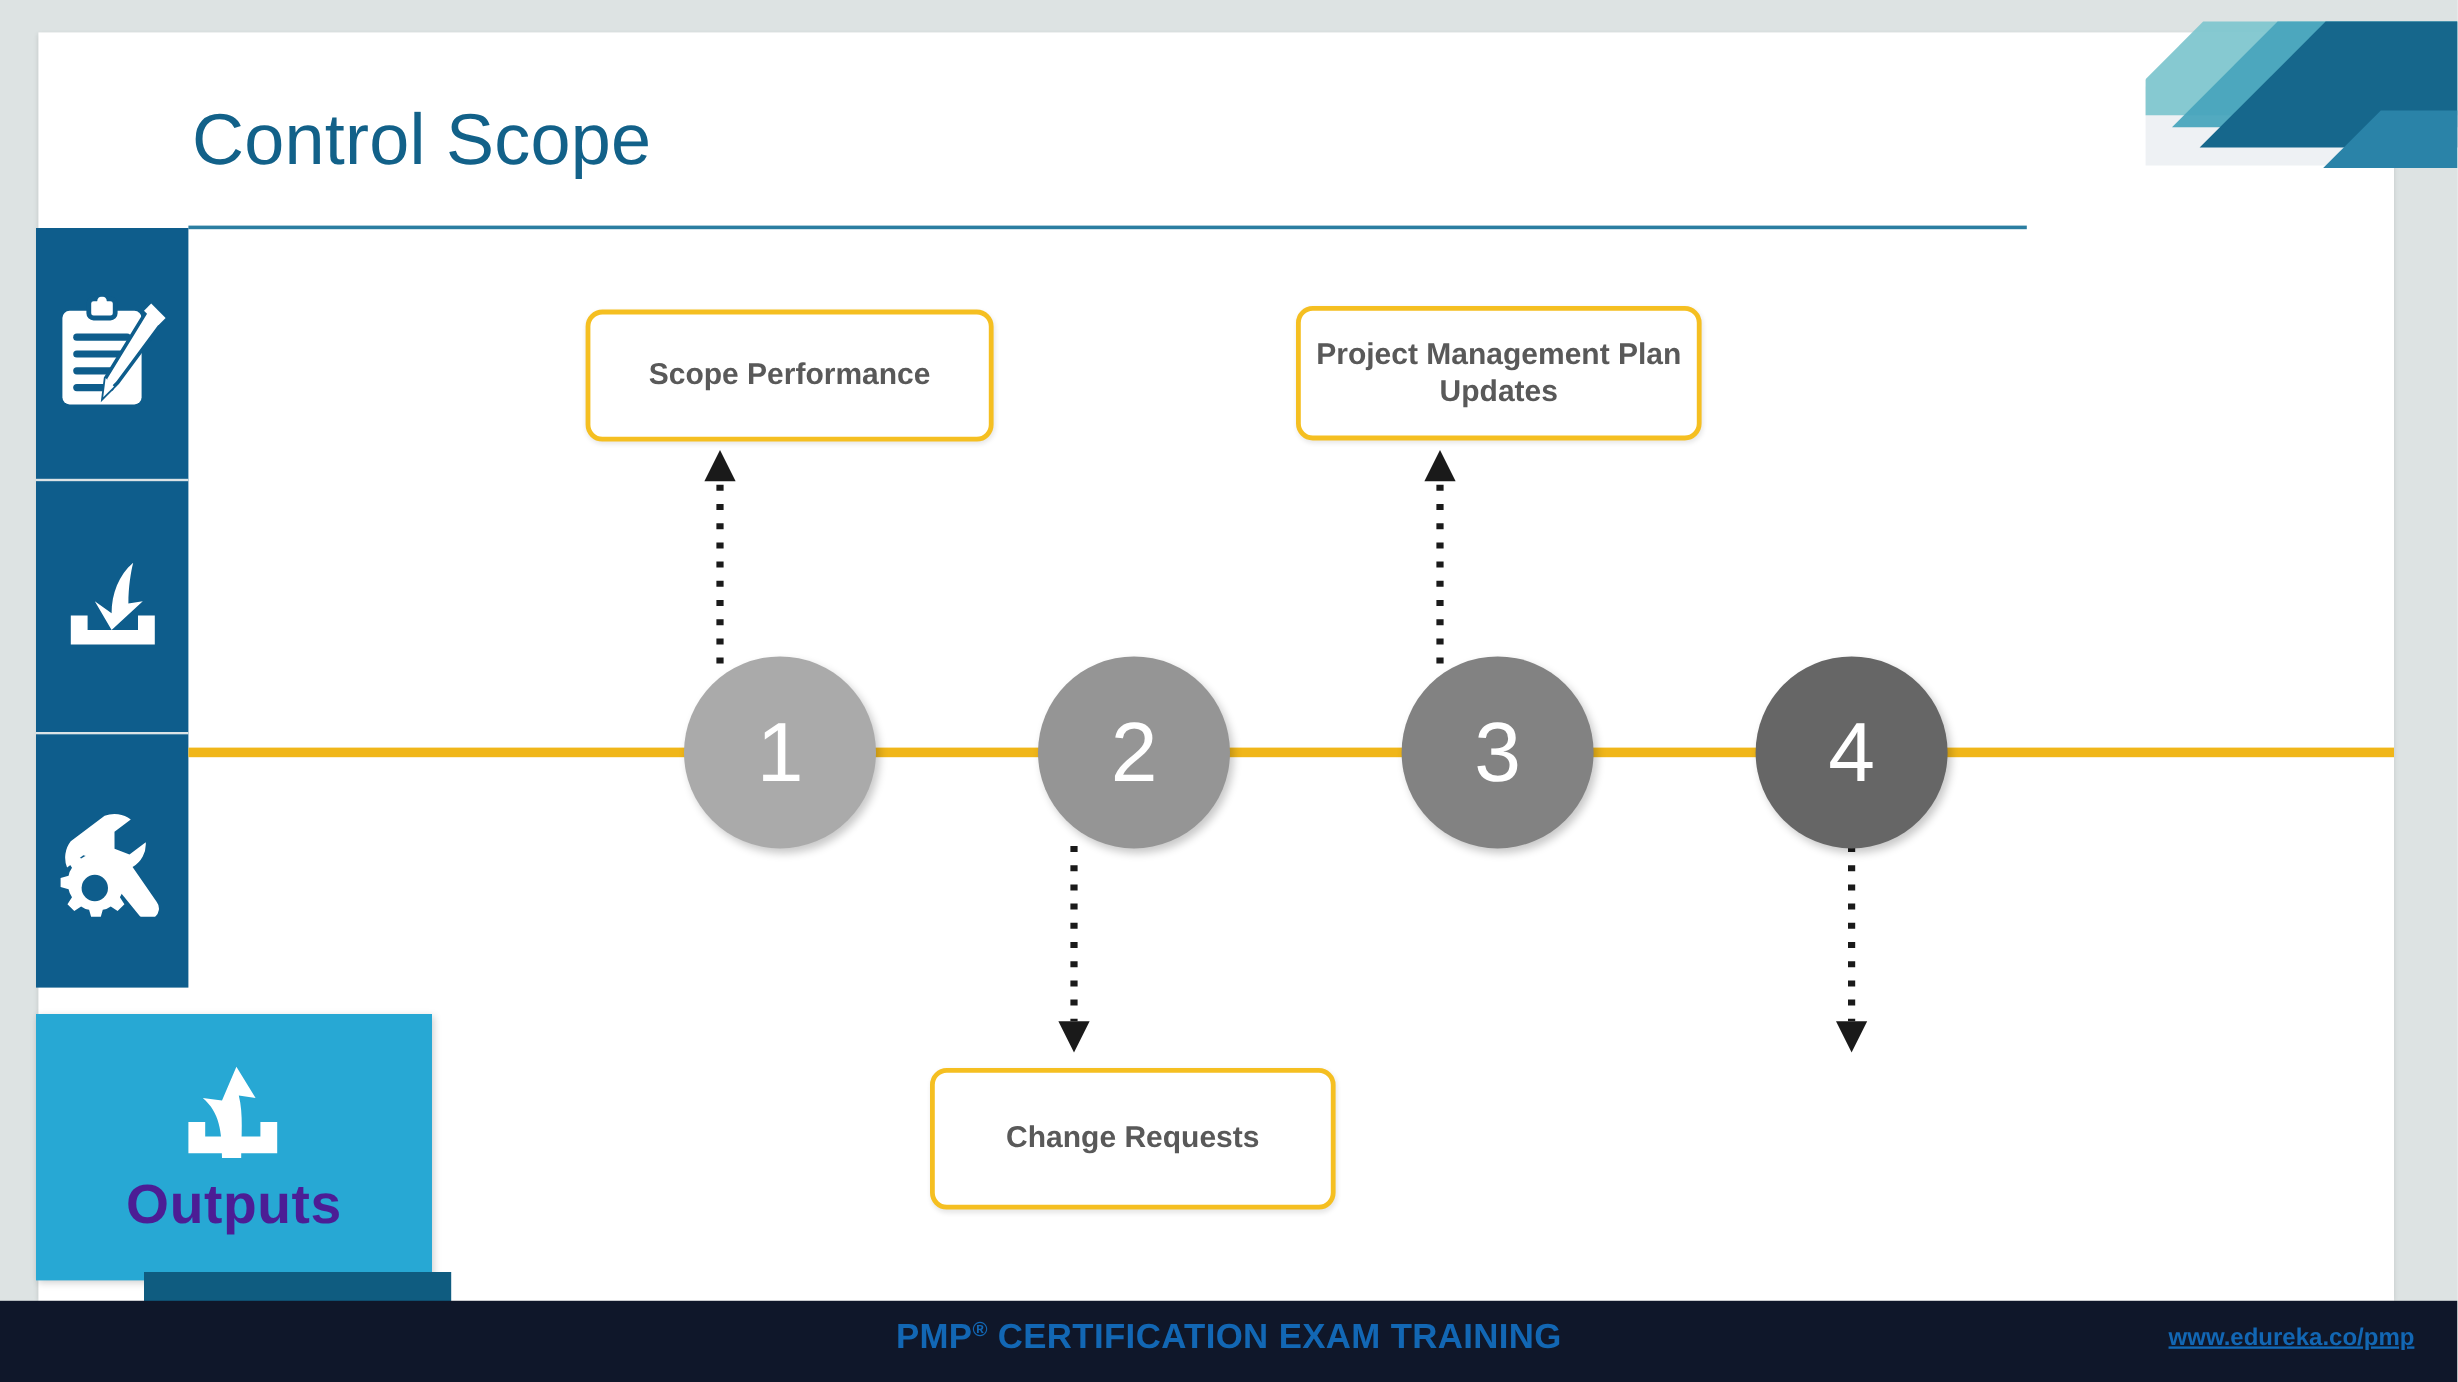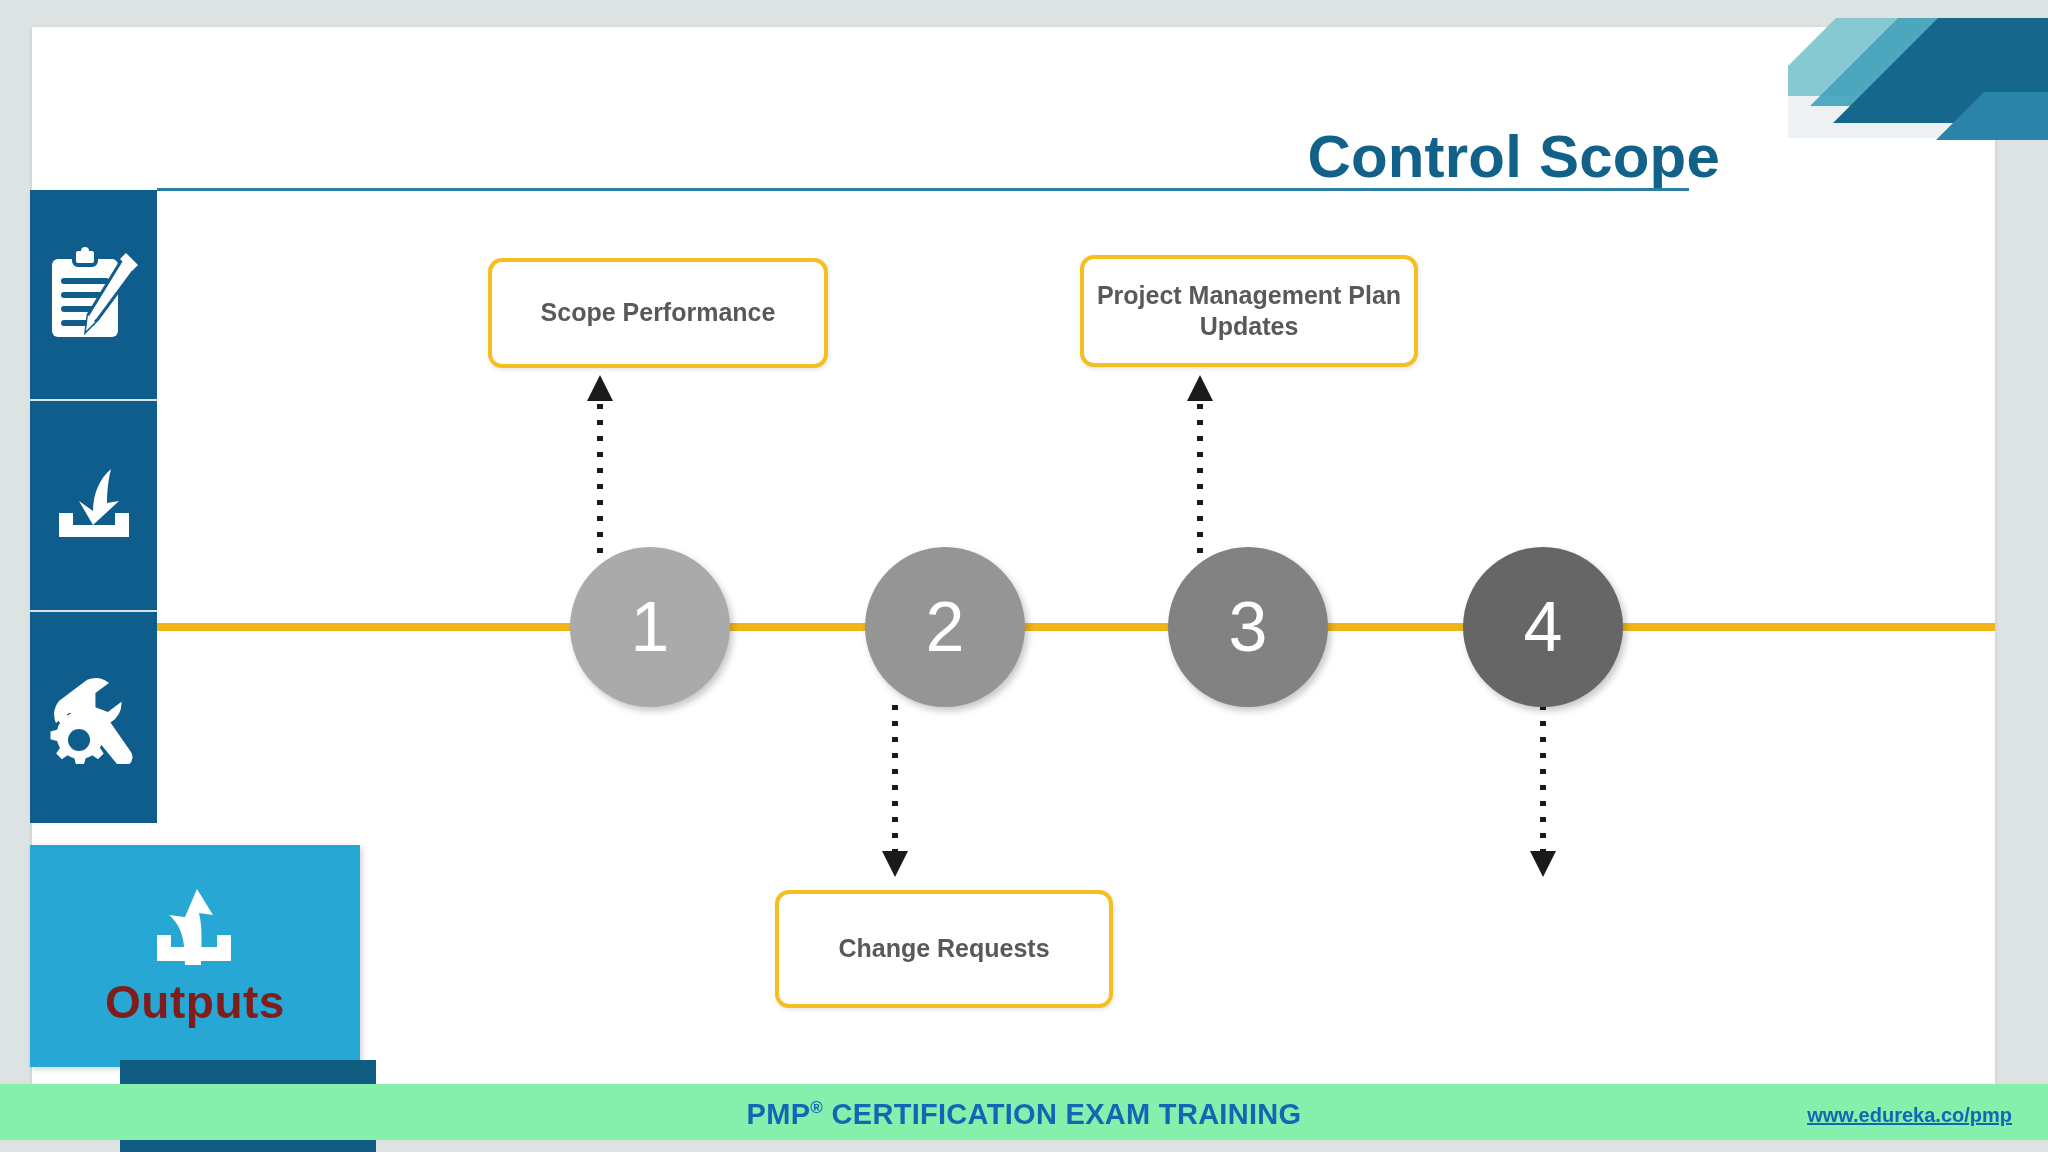--- a/index.html
+++ b/index.html
@@ -84,27 +84,26 @@
     background: #2a83a8;
     transform: skewX(-45deg);
   }
 
   
   .title {
     position: absolute;
     left: 160px;
     top: 82px;
     width: 1560px;
-    text-align: right;
+    text-align: left;
     font-size: 60px;
-    font-weight: bold;
+    font-weight: normal;
     color: #126189;
     letter-spacing: .2px;
     white-space: nowrap;
-    margin-top: 40px;
   }
 
   .title-rule {
     position: absolute;
     left: 157px;
     top: 188px;
     width: 1532px;
     height: 3px;
     background: #2b7ea1;
   }
@@ -138,21 +137,21 @@
     height: 222px;
     background: #27a8d4;
     display: flex;
     flex-direction: column;
     align-items: center;
     justify-content: center;
     box-shadow: 2px 2px 6px rgba(0,0,0,.18);
   }
   .outputs-tile .out-icon { margin-bottom: 6px; }
   .outputs-label {
-    color: #7f1d1d;
+    color: #4c1d95;
     font-size: 46px;
     font-weight: bold;
     letter-spacing: .5px;
     line-height: 1;
   }
 
   
   .brand {
     position: absolute;
     left: 120px;
@@ -219,22 +218,22 @@
   
   .connector { position: absolute; }
   .connector svg { display: block; overflow: visible; }
 
   
   .footer {
     position: absolute;
     left: 0;
     top: 1084px;
     width: 2048px;
-    height: 56px;
-    background: #86efac;
+    height: 68px;
+    background: #0f172a;
   }
   .footer-center {
     position: absolute;
     left: 0;
     top: 14px;
     width: 2048px;
     text-align: center;
     font-size: 29px;
     font-weight: bold;
     color: #1267b4;

